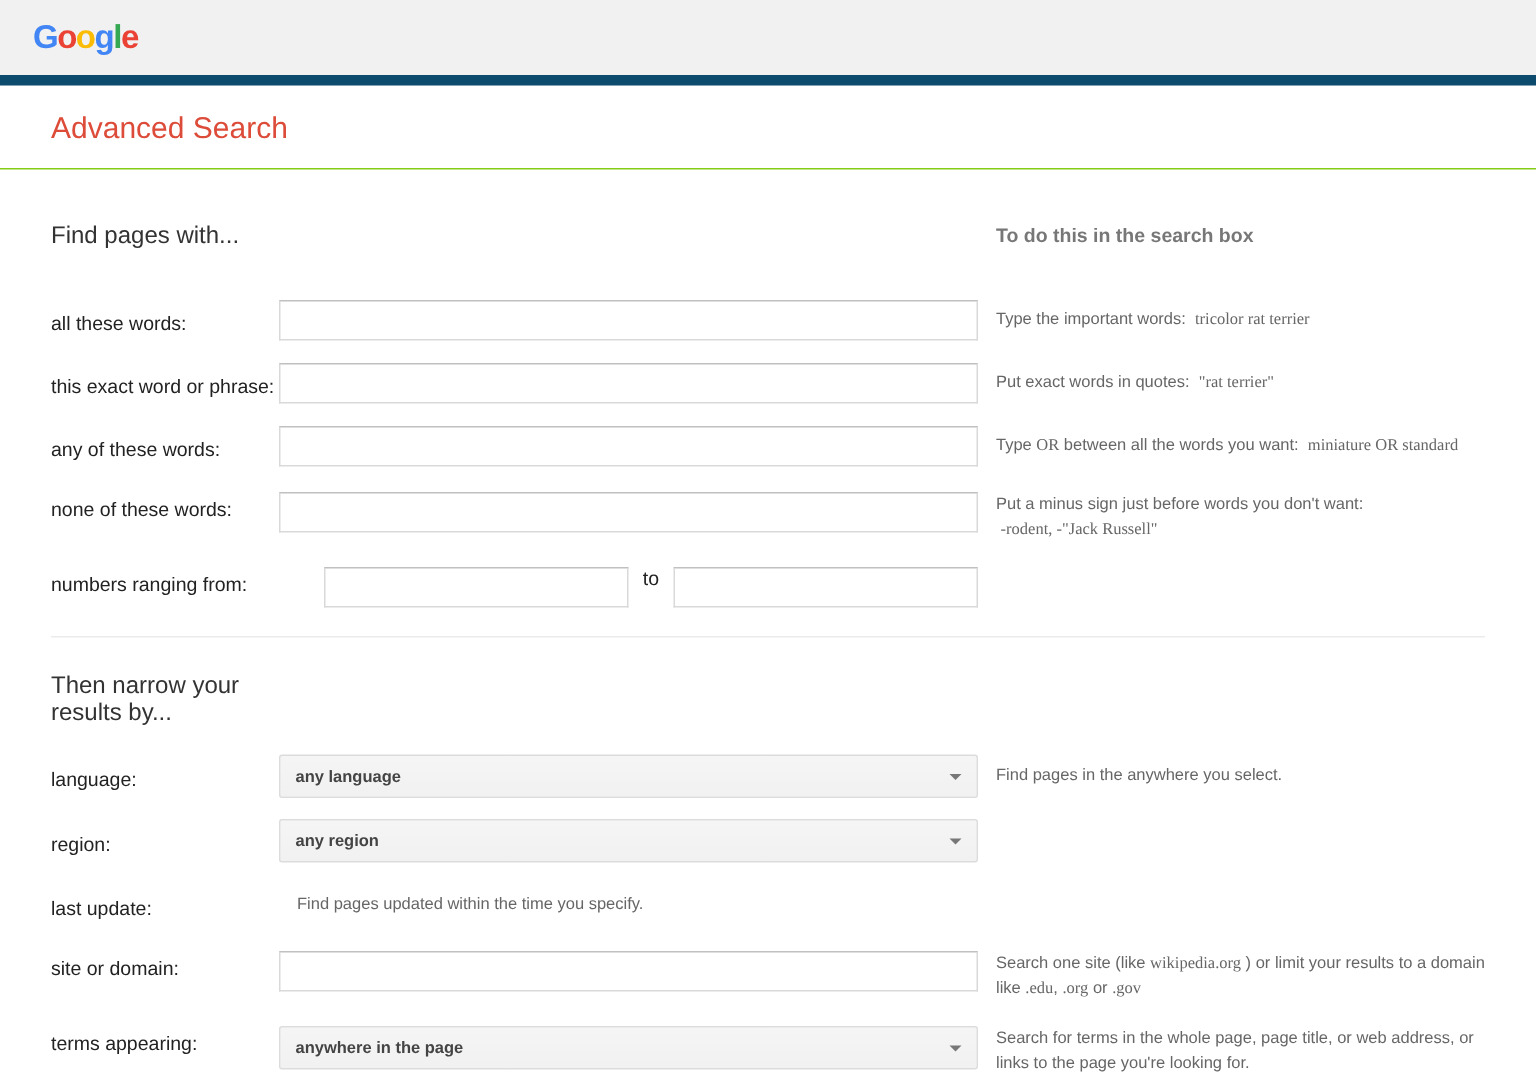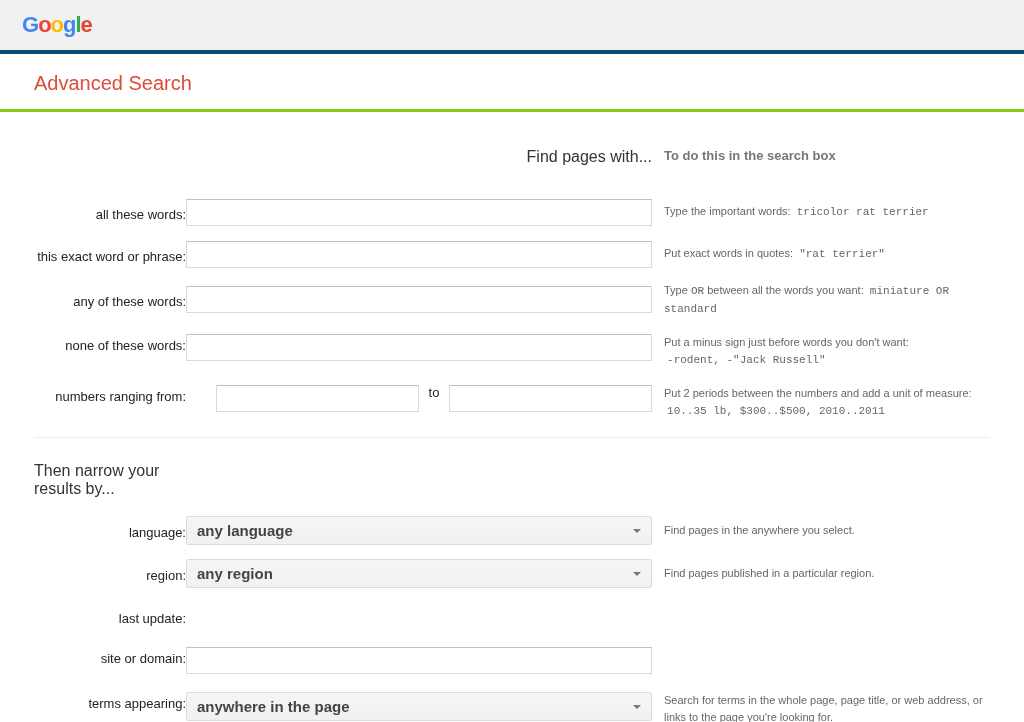--- a/index.html
+++ b/index.html
@@ -1,38 +1,38 @@
 <!DOCTYPE html>
 <html><head>
 <meta charset="utf-8">
 <style>
 * { box-sizing: border-box; margin: 0; padding: 0; }
 body { font-family: Arial, sans-serif; font-size: 13px; color: #222; background: #fff; }
-.header-bar { background: #f1f1f1; padding: 12px 22px; border-bottom: 4px solid #0c4a6e; }
+.header-bar { background: #f1f1f1; padding: 12px 22px; border-bottom: 7px solid #0c4a6e; }
 .logo { font-size: 22px; font-weight: bold; letter-spacing: -1px; }
 .logo .b { color: #4285f4; } .logo .r { color: #ea4335; }
 .logo .y { color: #fbbc05; } .logo .g { color: #34a853; }
-.title-section { padding: 18px 34px 14px; border-bottom: 3px solid #84cc16; }
+.title-section { padding: 18px 34px 14px; border-bottom: 1px solid #84cc16; }
 .title-section h1 { font-size: 20px; font-weight: normal; color: #dd4b39; }
 .content { padding: 32px 34px; }
 .section-header { font-size: 16px; color: #333; margin-bottom: 18px; }
 .row { display: flex; align-items: center; margin-bottom: 14px; min-height: 28px; }
 .row.top { align-items: flex-start; margin-top: 17px; }
-.label-col { width: 152px; flex-shrink: 0; font-size: 13px; color: #222; padding-top: 4px; text-align: right; }
+.label-col { width: 152px; flex-shrink: 0; font-size: 13px; color: #222; padding-top: 4px; }
 .input-col { width: 466px; flex-shrink: 0; display: flex; align-items: flex-start; }
 .input-col input[type="text"] { width: 100%; height: 27px; border: 1px solid #d9d9d9; border-top-color: #c0c0c0; padding: 0 8px; font-size: 13px; }
 .input-col .half { width: 200px; }
 .input-col .to { margin: 0 10px; font-size: 13px; }
 .input-col .spacer { flex: 1; }
 .dropdown { width: 100%; height: 29px; background: linear-gradient(#f5f5f5,#f1f1f1); border: 1px solid #dcdcdc; border-radius: 2px; display: flex; align-items: center; justify-content: space-between; padding: 0 10px; cursor: default; }
-.dropdown span { font-size: 15px; font-weight: bold; color: #444; }
+.dropdown span { font-size: 11px; font-weight: bold; color: #444; }
 .dropdown .arrow { width: 0; height: 0; border-left: 4px solid transparent; border-right: 4px solid transparent; border-top: 4px solid #777; }
 .hint-col { flex: 1; padding-left: 12px; font-size: 11px; color: #666; line-height: 1.5; }
 .hint-header { font-size: 13px; font-weight: bold; color: #777; margin-bottom: 16px; }
-.hint-col code { font-family: Liberation Mono, monospace; color: #666; }
+.hint-col code { font-family: Liberation Serif, serif; color: #666; }
 .divider { border: none; border-top: 1px solid #ebebeb; margin: 18px 0 24px; }
 .section2-header { width: 152px; }
 </style>
 </head>
 <body>
 
 <div class="header-bar">
   <div class="logo">
     <span class="b">G</span><span class="r">o</span><span class="y">o</span><span class="b">g</span><span class="g">l</span><span class="r">e</span>
   </div>
@@ -94,23 +94,20 @@
   </div>
 
   <div class="row top">
     <div class="label-col">numbers ranging from:</div>
     <div class="input-col">
       <div class="spacer" style="width:30px;flex:0 0 30px;"></div>
       <input type="text" class="half" style="">
       <span class="to">to</span>
       <input type="text" class="half" style="">
     </div>
-    <div class="hint-col">
-      <span>Put 2 periods between the numbers and add a unit of measure:</span><br>&nbsp;<code>10..35 lb, $300..$500, 2010..2011</code>
-    </div>
   </div>
 
   <hr class="divider">
 
   <div class="section-header section2-header">Then narrow your results by...</div>
 
   <div class="row">
     <div class="label-col">language:</div>
     <div class="input-col">
       <div class="dropdown">
@@ -122,32 +119,35 @@
   </div>
 
   <div class="row">
     <div class="label-col">region:</div>
     <div class="input-col">
       <div class="dropdown">
         <span>any region</span>
           <div class="arrow"></div>
       </div>
     </div>
-    <div class="hint-col">Find pages published in a particular region.</div>
   </div>
 
   <div class="row">
     <div class="label-col">last update:</div>
+    <div class="hint-col">Find pages updated within the time you specify.</div>
   </div>
 
   <div class="row top">
     <div class="label-col">site or domain:</div>
     <div class="input-col">
         <input type="text" style="">
       </div>
+    <div class="hint-col">
+      <span>Search one site (like </span><code>wikipedia.org</code><span> ) or limit your results to a domain like </span><code>.edu</code><span>, </span><code>.org</code><span> or </span><code>.gov</code>
+    </div>
   </div>
 
   <div class="row top">
     <div class="label-col">terms appearing:</div>
     <div class="input-col">
       <div class="dropdown">
         <span>anywhere in the page</span>
           <div class="arrow"></div>
       </div>
     </div>

